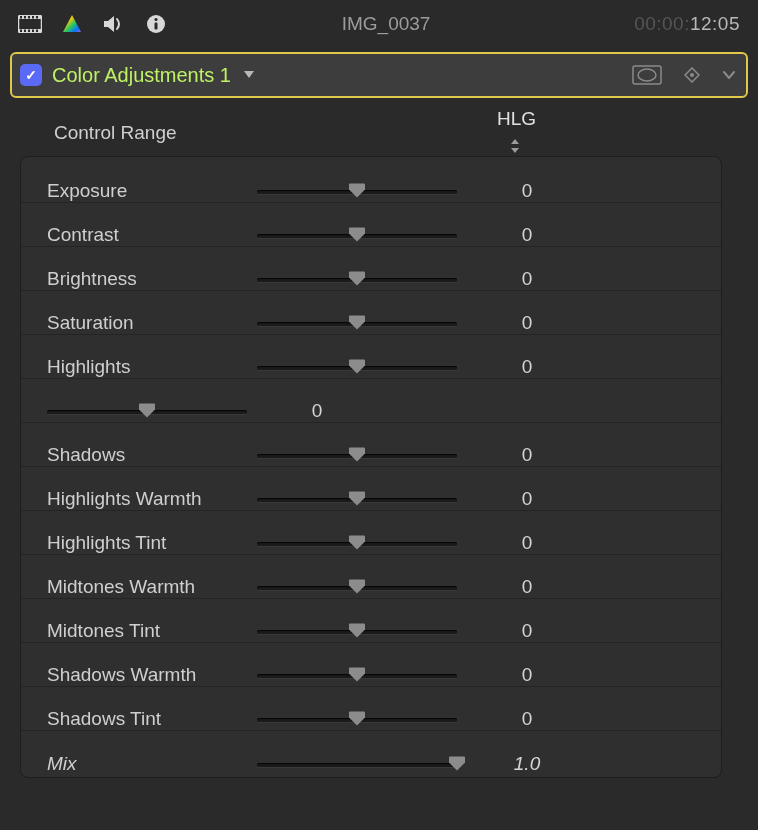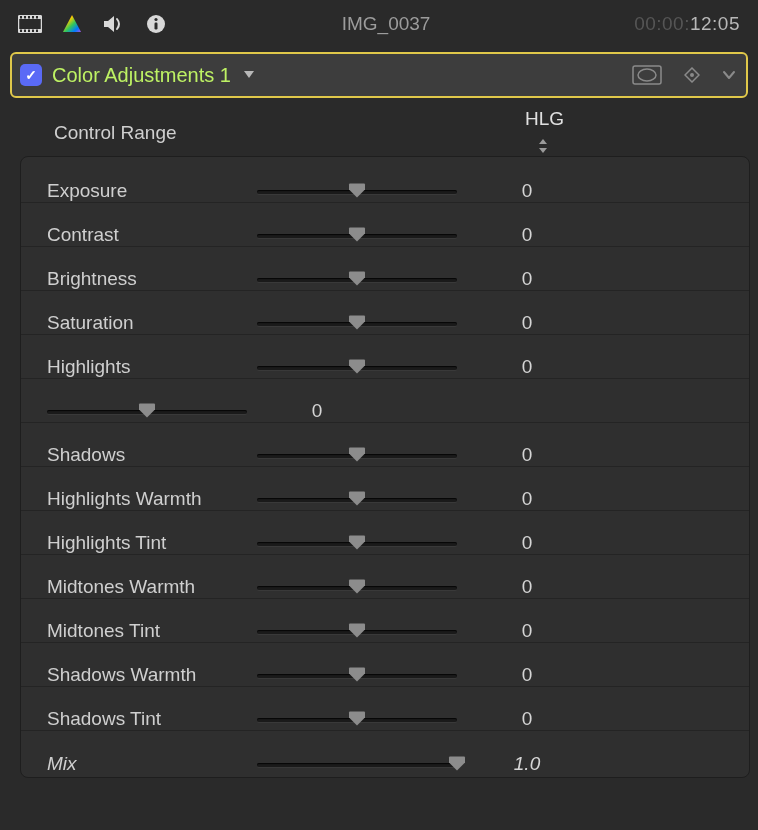--- a/index.html
+++ b/index.html
@@ -59,21 +59,21 @@
     .mask-icon, .kf-icon, .header-chevron {
       color: #8a8a8a;
       display: inline-flex;
       align-items: center;
       justify-content: center;
     }
     .header-controls { display: flex; align-items: center; gap: 22px; }
 
     
     .body {
-      padding: 4px 8px 0 20px;
+      padding: 4px 36px 0 20px;
     }
 
     
     .control-range-row {
       display: flex;
       align-items: center;
       height: 42px;
       padding-left: 34px;
     }
     .control-range-row .label { color: #cfcfcf; font-size: 19px; flex: 0 0 auto; }

